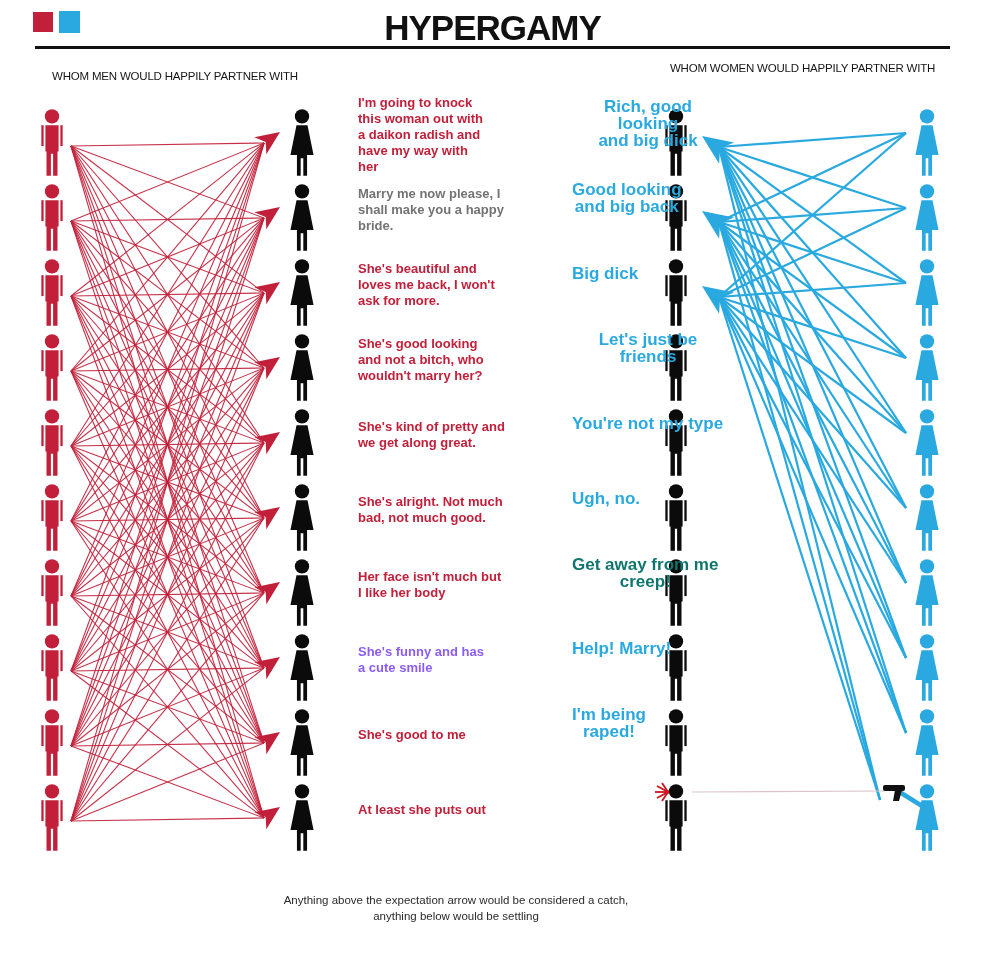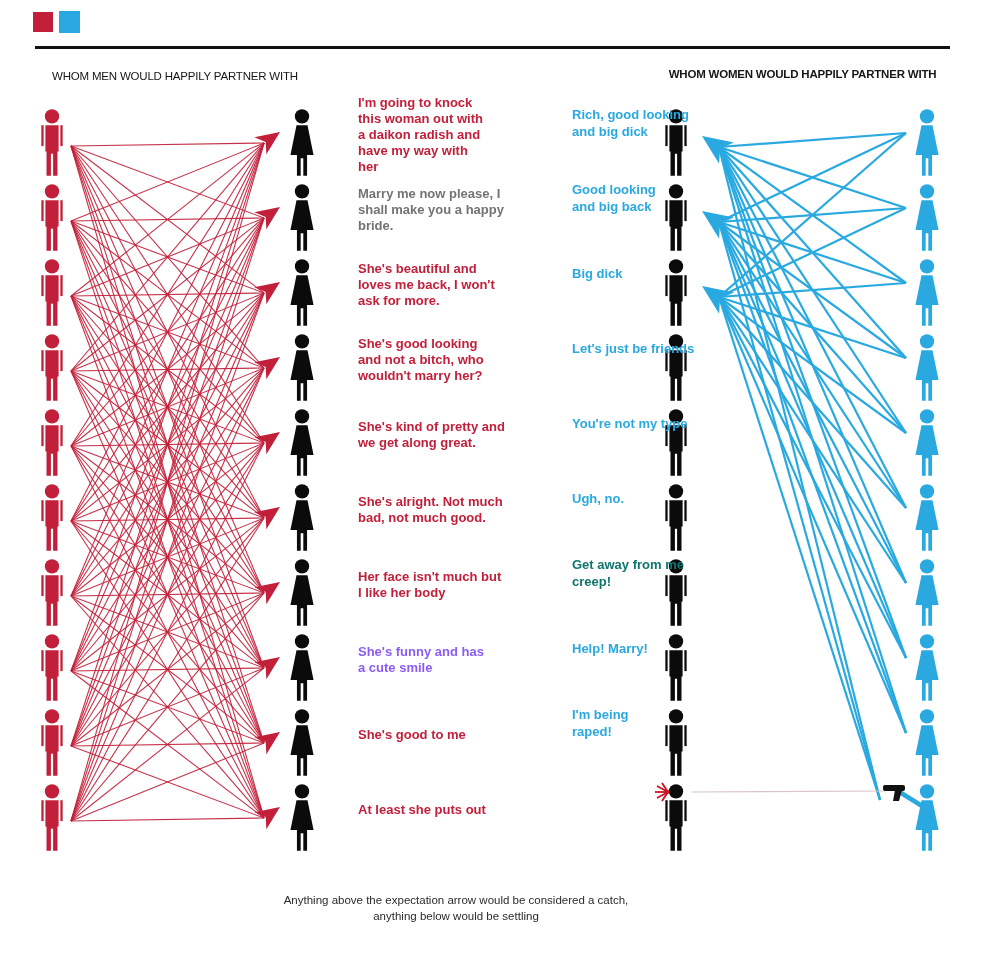--- a/index.html
+++ b/index.html
@@ -5,38 +5,39 @@
   html,body{margin:0;padding:0;background:#fff;}
   .canvas{position:relative;width:985px;height:979px;background:#ffffff;overflow:hidden;
           font-family:"Liberation Sans",sans-serif;}
   .legend-swatch{position:absolute;}
   .page-title{position:absolute;left:0;top:8px;width:100%;text-align:center;
               font-size:35px;font-weight:800;letter-spacing:-1px;color:#111;}
   .title-rule{position:absolute;left:35px;top:46px;width:915px;height:3px;background:#111;}
   .col-header{position:absolute;font-size:11.5px;font-weight:400;color:#161616;
               text-align:center;letter-spacing:-0.2px;}
   #left-header{left:40px;top:70px;width:270px;}
-  #right-header{left:660px;top:68px;width:285px;font-weight:bold;}
+  #right-header{left:660px;top:62px;width:285px;}
   #diagram-svg{position:absolute;left:0;top:0;z-index:1;}
   .text-layer{position:absolute;left:16px;top:0;width:985px;height:979px;z-index:2;pointer-events:none;margin-left:22px;}
   .quote{position:absolute;left:320px;width:158px;min-height:104px;display:flex;align-items:center;
          font-size:13px;line-height:16px;font-weight:bold;white-space:pre-line;}
   .wlabel{position:absolute;left:534px;width:152px;height:70px;display:flex;align-items:center;
-          font-size:13px;line-height:17px;font-weight:bold;white-space:pre-line;}
+          font-size:17px;line-height:17px;font-weight:bold;white-space:pre-line;text-align:center;}
   .footer-note{position:absolute;left:118px;top:892px;width:600px;text-align:center;
                font-size:11.5px;line-height:16px;color:#2b2b2b;white-space:pre-line;}
 </style>
 </head>
 <body>
 
 <div class="canvas">
 
   <div class="legend-swatch" id="sw-red" style="left: 33px; top: 12px; width: 20px; height: 20px; background: rgb(194, 32, 58);"></div>
   <div class="legend-swatch" id="sw-blue" style="left: 59px; top: 11px; width: 21px; height: 22px; background: rgb(41, 169, 224);"></div>
 
+  <div class="page-title">HYPERGAMY</div>
   <div class="title-rule"></div>
 
   <div class="col-header" id="left-header">WHOM MEN WOULD HAPPILY PARTNER WITH</div>
   <div class="col-header" id="right-header">WHOM WOMEN WOULD HAPPILY PARTNER WITH</div>
 
   <svg id="diagram-svg" width="985" height="979" viewBox="0 0 985 979">
     <defs>
       <g id="man">
         <circle cx="0" cy="-26" r="6.5"></circle>
         <path d="M -6 -18 L 6 -18 L 6 6 L 5 6 L 5 28 L 1 28 L 1 8 L -1 8 L -1 28 L -5 28 L -5 6 L -6 6 Z"></path>

